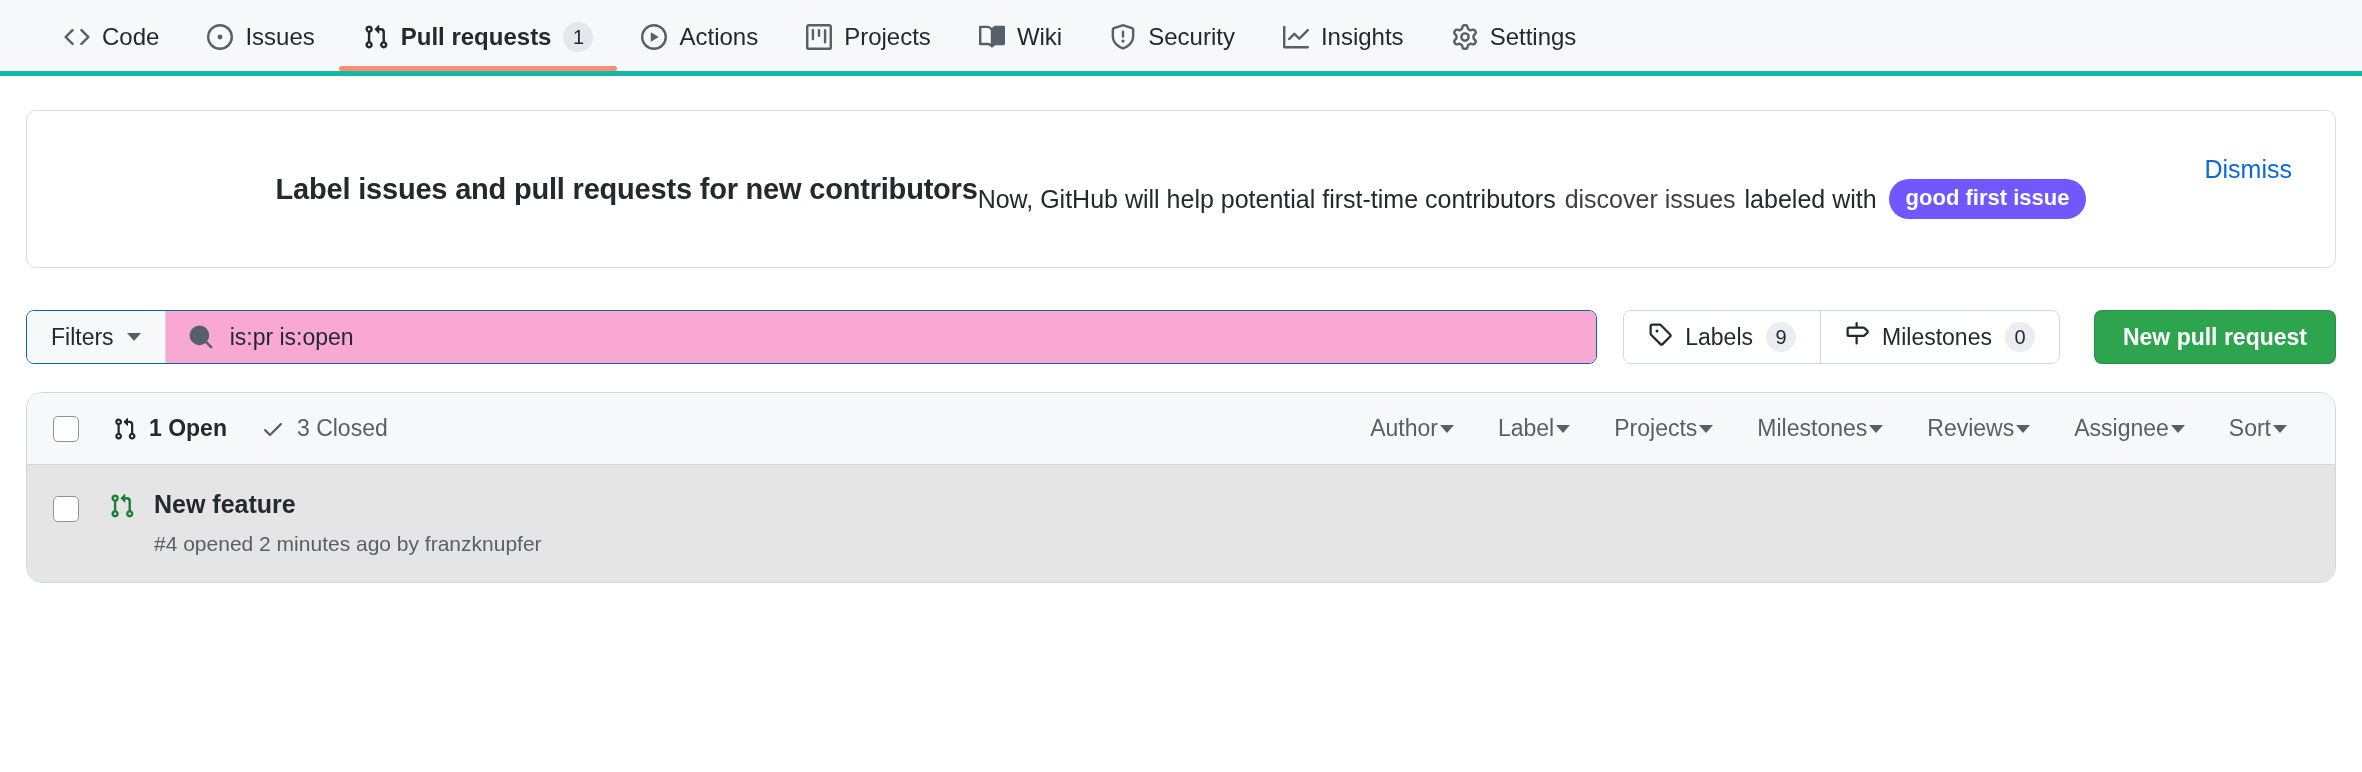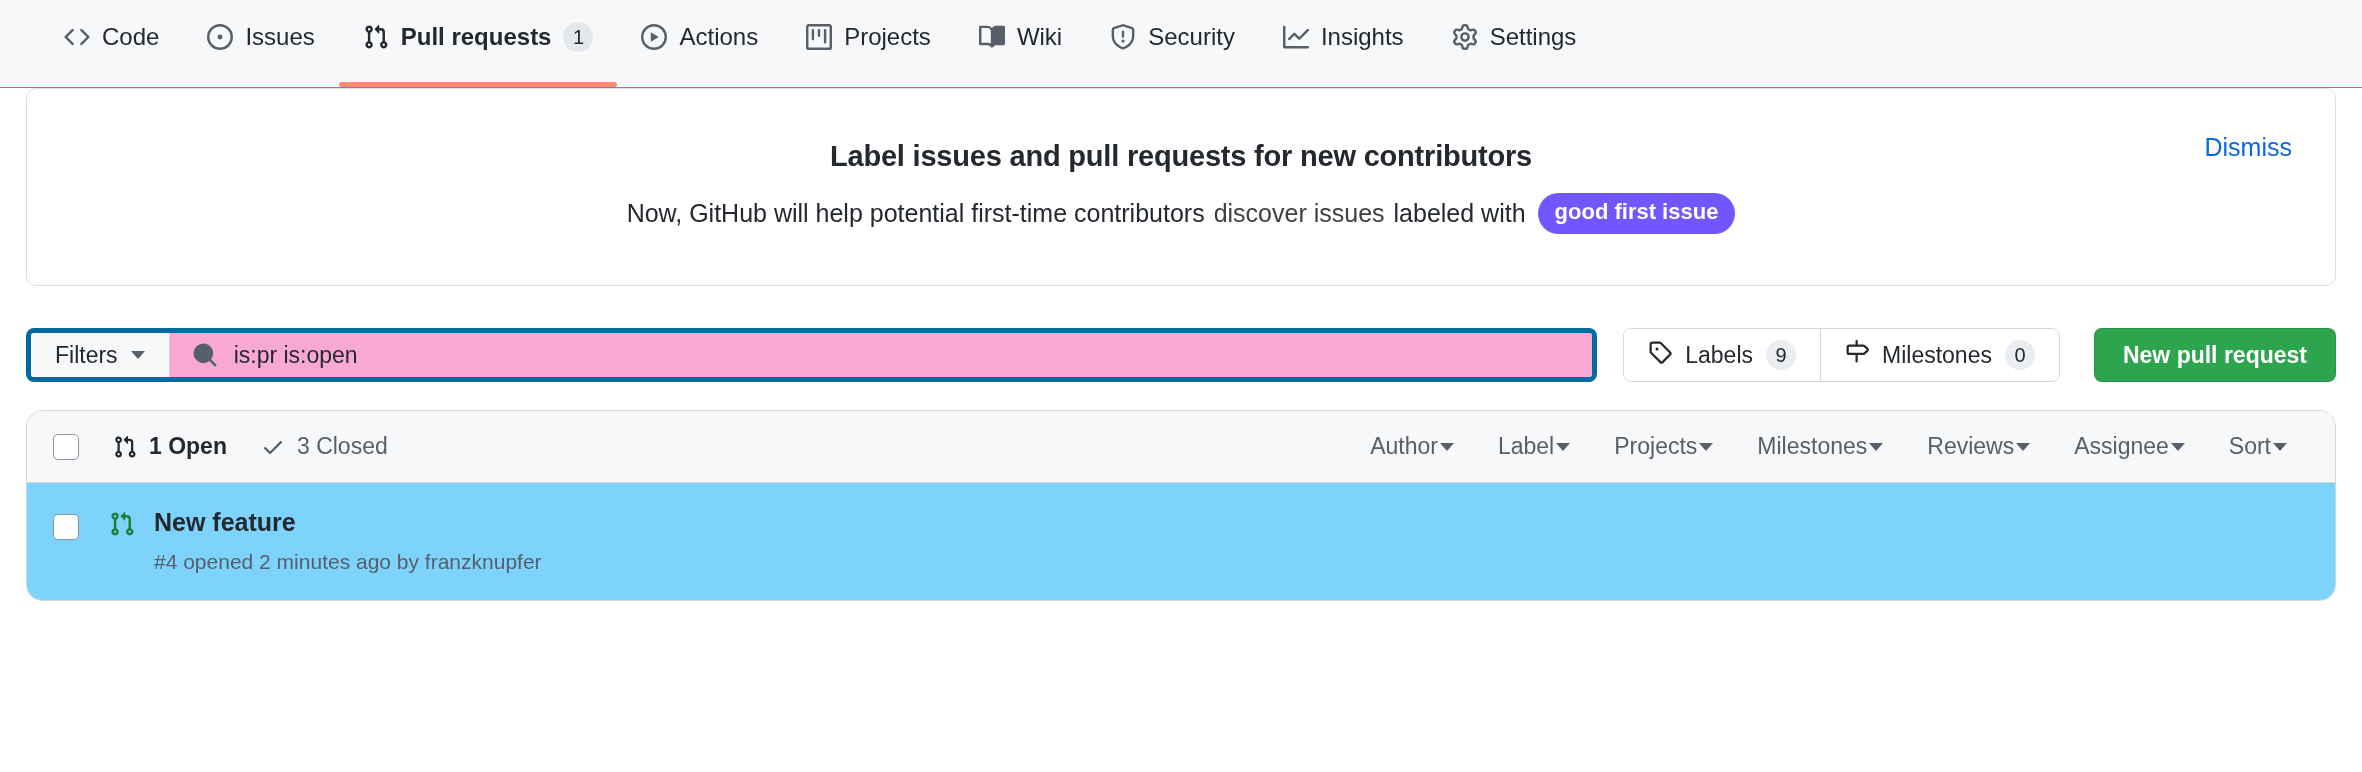--- a/index.html
+++ b/index.html
@@ -8,23 +8,23 @@
     width: 2362px;
     height: 772px;
     background: #ffffff;
     font-family: "Liberation Sans", sans-serif;
     -webkit-font-smoothing: antialiased;
   }
 
   
   .repo-nav {
     position: relative;
-    height: 88px;
+    height: 76px;
     background: #f6f8fa;
-    border-bottom: 1px solid #14b8a6;
+    border-bottom: 5px solid #14b8a6;
     display: flex;
     align-items: flex-start;
     padding-left: 40px;
   }
   .nav-item {
     display: flex;
     align-items: center;
     gap: 12px;
     height: 74px;
     padding: 0 24px;
@@ -66,27 +66,28 @@
     background: #fd8c73;
   }
 
   
   .page {
     padding: 0 26px;
   }
 
   
   .banner {
+    margin-top: 34px;
     border: 1px solid #d8dee4;
     border-radius: 10px;
     background: #ffffff;
-    height: 198px;
+    height: 158px;
     position: relative;
     display: flex;
-    flex-direction: column;
+    flex-direction: row;
     align-items: center;
     justify-content: center;
   }
   .banner-title {
     font-size: 29px;
     font-weight: 600;
     color: #24292f;
     letter-spacing: -0.2px;
   }
   .banner-sub {
@@ -129,21 +130,21 @@
   .filter-bar {
     margin-top: 42px;
     display: flex;
     align-items: center;
     height: 54px;
   }
   .filters-group {
     display: flex;
     flex: 1;
     height: 54px;
-    border: 5px solid #0369a1;
+    border: 1px solid #0369a1;
     border-radius: 8px;
     overflow: hidden;
     background: #ffffff;
   }
   .filters-btn {
     display: flex;
     align-items: center;
     gap: 13px;
     padding: 0 24px;
     background: #f6f8fa;
@@ -285,21 +286,21 @@
     font-size: 23px;
     color: #57606a;
     cursor: pointer;
     white-space: nowrap;
   }
 
   .pr-row {
     display: flex;
     align-items: flex-start;
     padding: 24px 24px 26px 26px;
-    background: #7dd3fc;
+    background: #e5e5e5;
   }
   .pr-row .cbox { margin-top: 7px; }
   .pr-row-ico {
     margin-left: 30px;
     margin-top: 4px;
     color: #1a7f37;
     display: flex;
     flex: none;
   }
   .pr-row-main { margin-left: 19px; }

